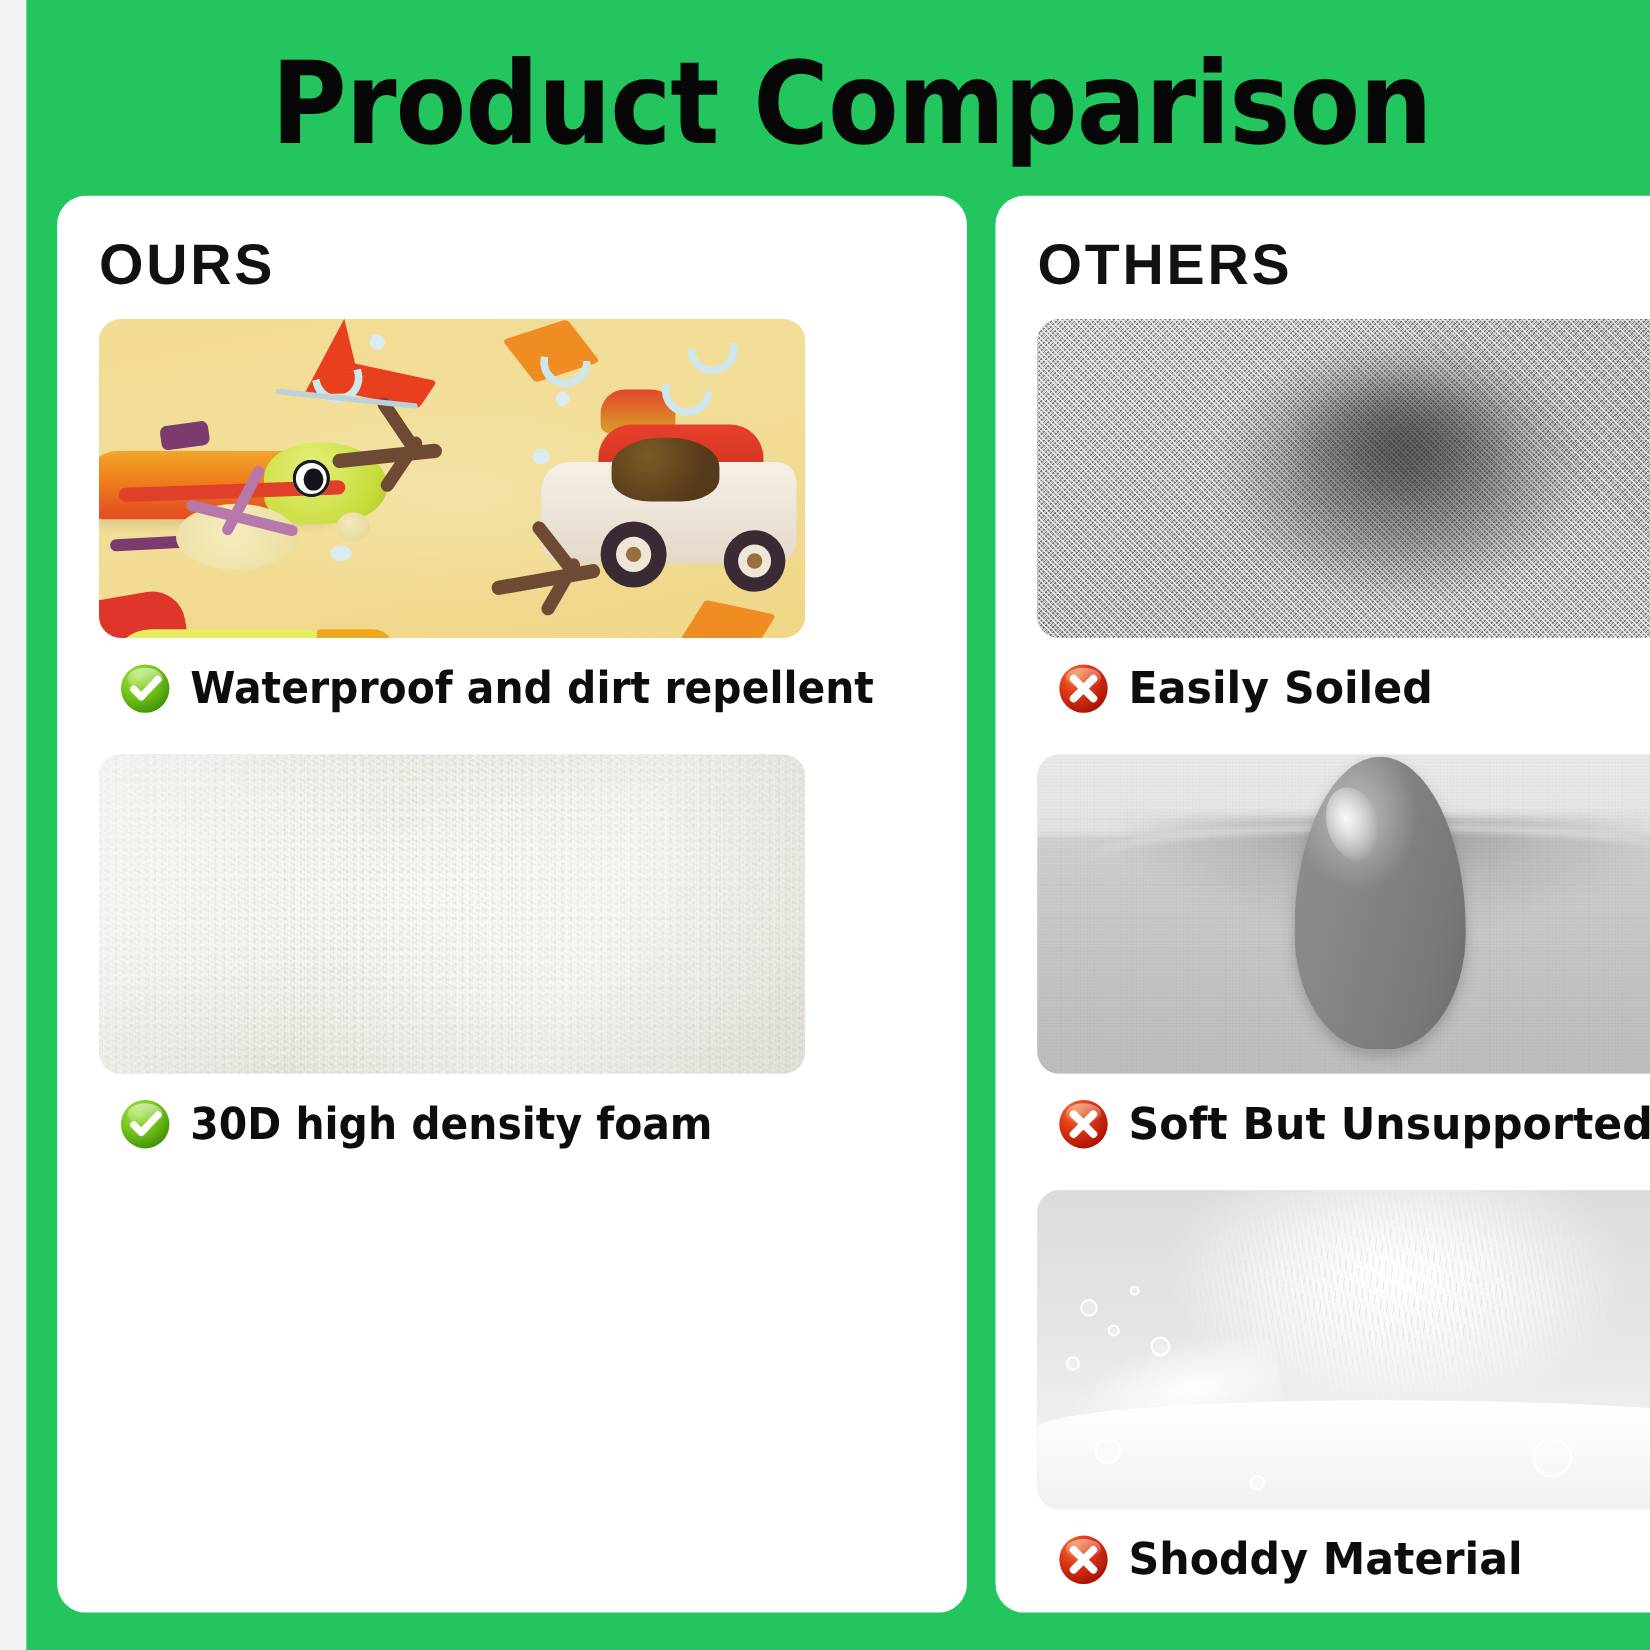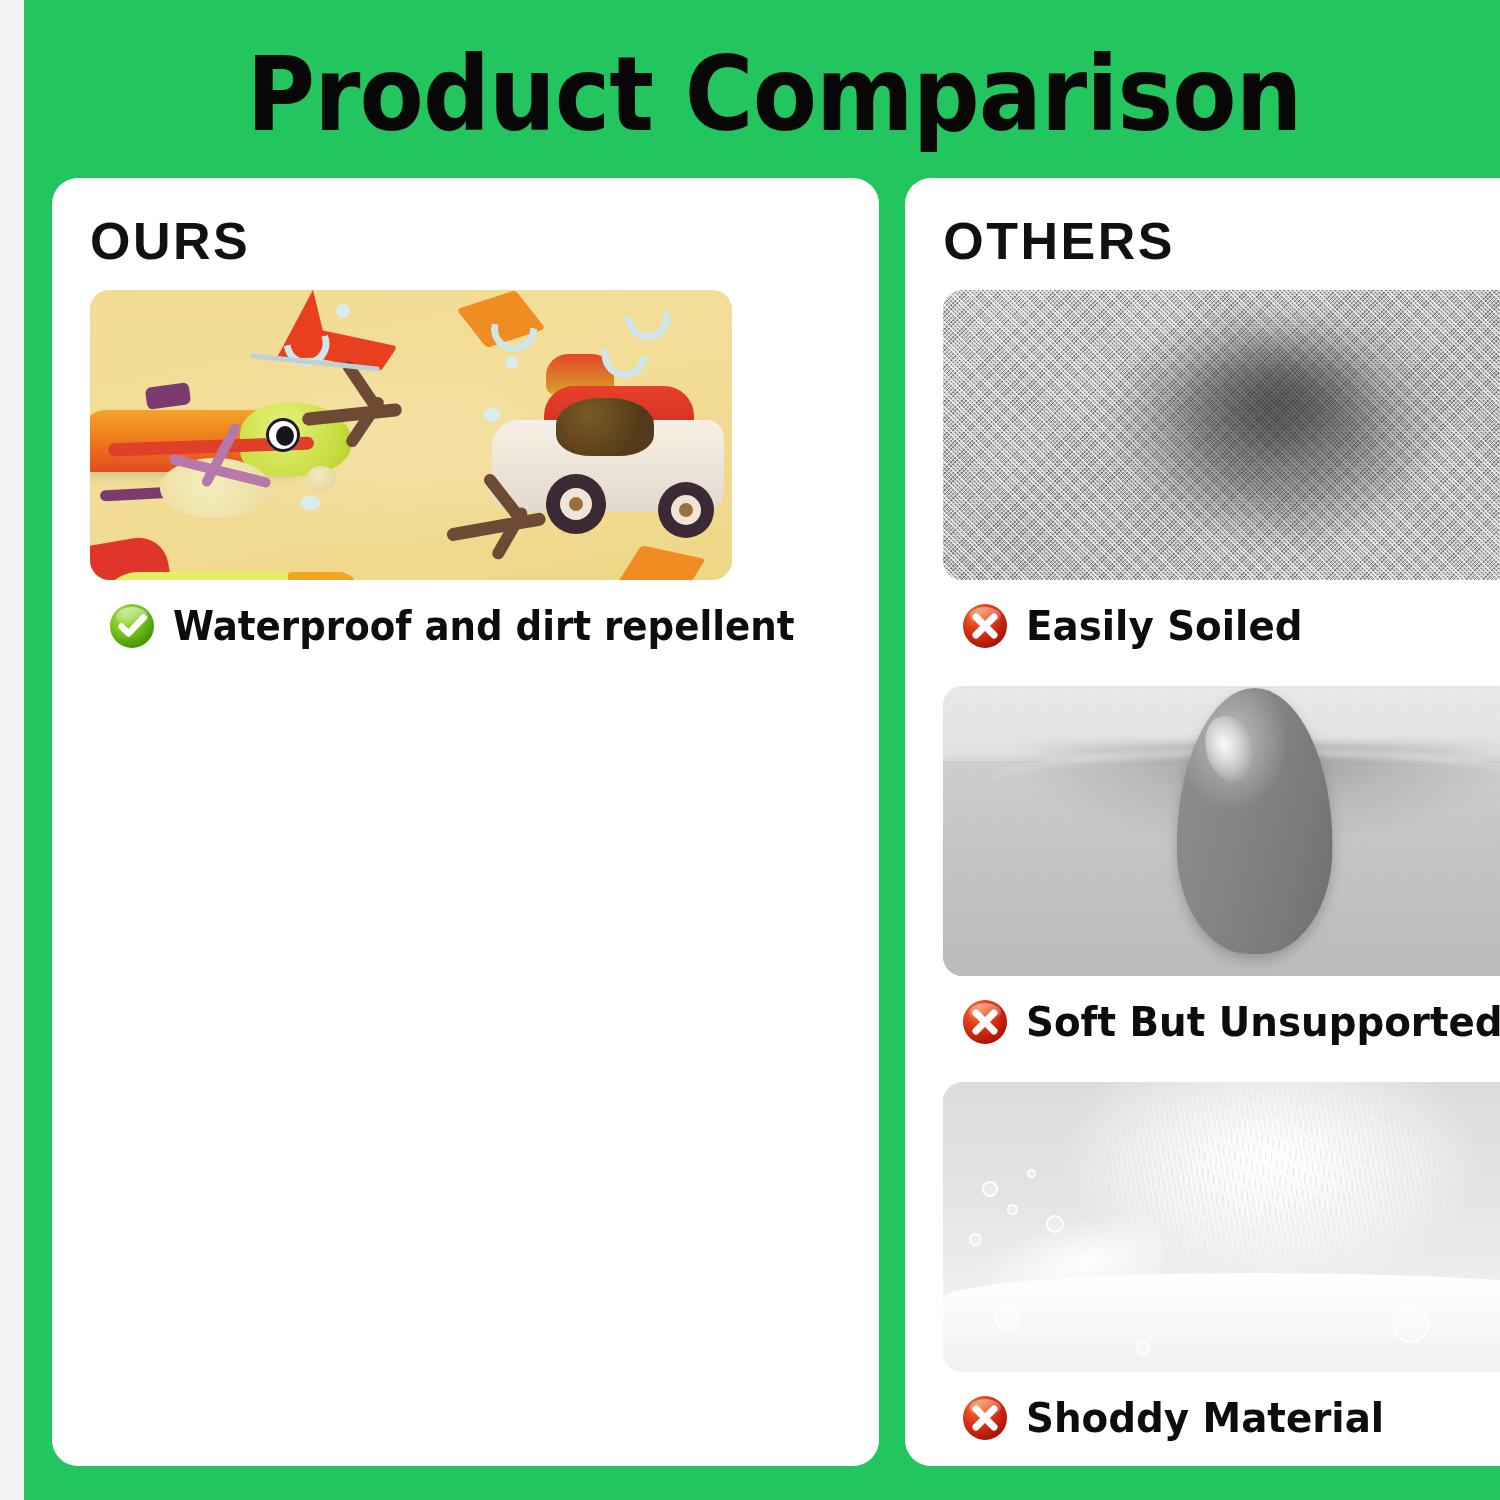--- a/index.html
+++ b/index.html
@@ -437,20 +437,38 @@
                 <circle cx="24" cy="24" r="22" fill="url(#gchk)"></circle>
                 <ellipse cx="24" cy="15" rx="16" ry="10" fill="url(#gchkGloss)"></ellipse>
                 <path d="M13.5 24.5 l7 7 l15 -16" fill="none" stroke="#ffffff" stroke-width="6.5" stroke-linecap="round" stroke-linejoin="round"></path>
               </svg>
             </span>
             <span class="caption-text">Waterproof and dirt repellent</span>
           </div>
         </div>
 
 
+        <div class="row">
+          <div class="thumb">
+            <div class="foamblock">
+              <div class="cells"></div>
+              <div class="sheen"></div>
+            </div>
+          </div>
+          <div class="caption">
+            <span class="badge">
+              <svg viewBox="0 0 48 48">
+                <circle cx="24" cy="24" r="22" fill="url(#gchk)"></circle>
+                <ellipse cx="24" cy="15" rx="16" ry="10" fill="url(#gchkGloss)"></ellipse>
+                <path d="M13.5 24.5 l7 7 l15 -16" fill="none" stroke="#ffffff" stroke-width="6.5" stroke-linecap="round" stroke-linejoin="round"></path>
+              </svg>
+            </span>
+            <span class="caption-text">30D high density foam</span>
+          </div>
+        </div>
 
       </div>
     </div>
 
     <div class="card card-others">
       <div class="col-head">OTHERS</div>
 
       <div class="rows">
 
         <div class="row">

